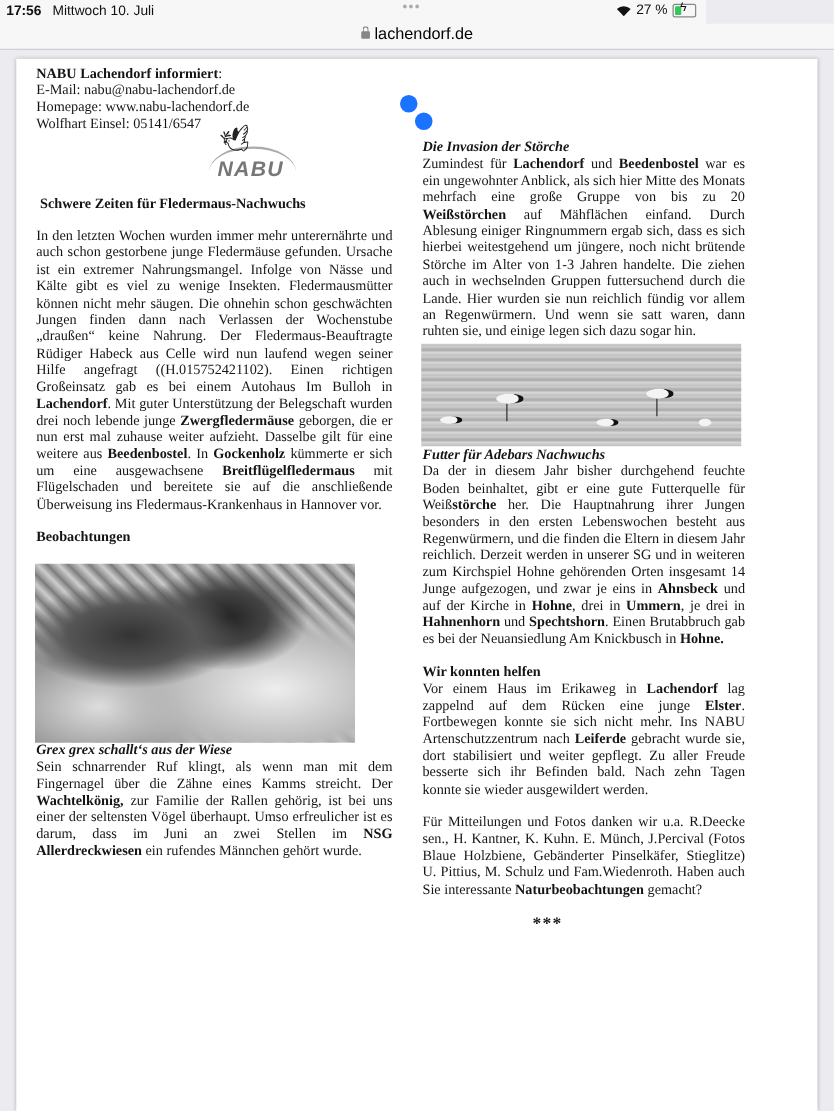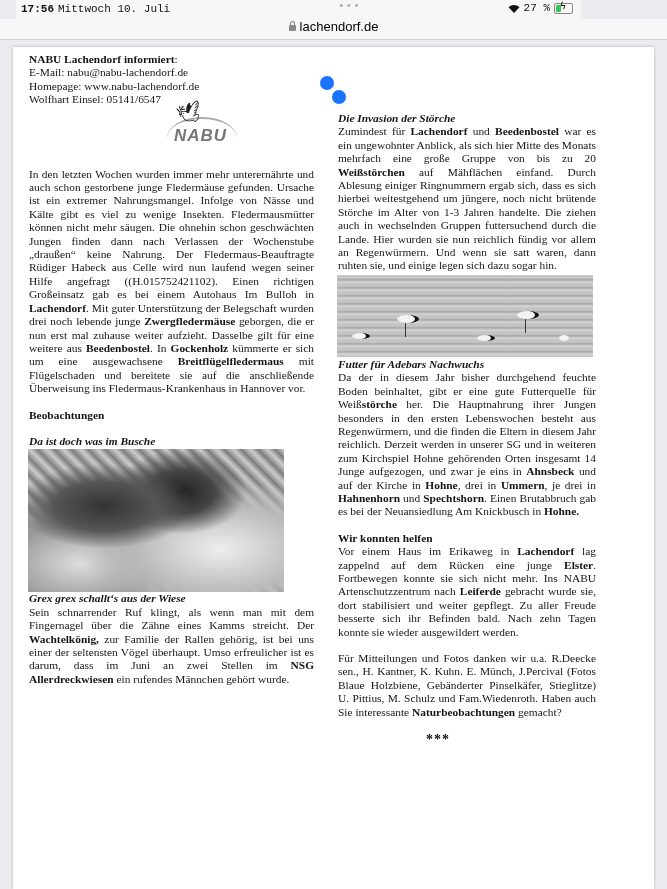--- a/index.html
+++ b/index.html
@@ -1,17 +1,17 @@
 <!DOCTYPE html>
 <html><head>
 <meta charset="utf-8">
 <style>
   html,body{margin:0;padding:0;}
   body{width:667px;height:889px;overflow:hidden;background:#ececf0;font-family:"Liberation Serif",serif;position:relative;}
-  .statusbar{position:absolute;left:16px;top:0;width:565px;height:19px;background:#f7f7f7;font-family:Liberation Mono, monospace;font-size:11px;color:#111;}
+  .statusbar{position:absolute;left:0;top:0;width:565px;height:19px;background:#f7f7f7;font-family:Liberation Sans, sans-serif;font-size:11px;color:#111;}
   .sb-time{position:absolute;left:5px;top:3px;font-weight:bold;}
   .sb-date{position:absolute;left:42px;top:3px;}
   .sb-dots{position:absolute;left:322px;top:0px;color:#aaa;font-size:11px;letter-spacing:1px;}
   .sb-right{position:absolute;right:8px;top:2px;display:flex;align-items:center;gap:4px;}
   .battery{width:17px;height:9px;border:1px solid #888;border-radius:2px;position:relative;}
   .battery .fill{position:absolute;left:1px;top:1px;width:5px;height:7px;background:#34c759;border-radius:1px;}
   .battery .bolt{position:absolute;left:5px;top:-3px;font-size:10px;color:#111;}
   .urlbar{position:absolute;left:0;top:19px;width:667px;height:20px;background:#f7f7f7;border-bottom:1px solid #d0d0d4;font-family:"Liberation Sans",sans-serif;font-size:13px;color:#000000;text-align:center;}
   .urlbar .lock{display:inline-block;width:7px;height:6px;background:#888;border-radius:1px;margin-right:4px;vertical-align:0px;position:relative;}
   .urlbar .lock:before{content:"";position:absolute;left:1px;top:-4px;width:3px;height:4px;border:1px solid #888;border-bottom:none;border-radius:3px 3px 0 0;}
@@ -74,26 +74,26 @@
     <span class="b">NABU Lachendorf informiert</span><span>:</span><br>
     <span>E-Mail: nabu@nabu-lachendorf.de</span><br>
     <span>Homepage: www.nabu-lachendorf.de</span><br>
     <span>Wolfhart Einsel: 05141/6547</span>
   </p>
   <div class="logo">
     <div class="arc"></div>
     <div class="stork">🕊</div>
     <div class="nabu">NABU</div>
   </div>
+  <p class="b" style="margin-left:3px;margin-top:2px;">Schwere Zeiten für Fledermaus-Nachwuchs</p>
   <div class="gap"></div>
   <p><span> In den letzten Wochen wurden immer mehr unterernährte und auch schon gestorbene junge Fledermäuse gefunden. Ursache ist ein extremer Nahrungsmangel. Infolge von Nässe und Kälte gibt es viel zu wenige Insekten. Fledermausmütter können nicht mehr säugen. Die ohnehin schon geschwächten Jungen finden dann nach Verlassen der Wochenstube „draußen“ keine Nahrung. Der Fledermaus-Beauftragte Rüdiger Habeck aus Celle wird nun laufend wegen seiner Hilfe angefragt ((H.015752421102). Einen richtigen Großeinsatz gab es bei einem Autohaus Im Bulloh in </span><span class="b">Lachendorf</span><span>. Mit guter Unterstützung der Belegschaft wurden drei noch lebende junge </span><span class="b">Zwergfledermäuse</span><span> geborgen, die er nun erst mal zuhause weiter aufzieht. Dasselbe gilt für eine weitere aus </span><span class="b">Beedenbostel</span><span>. In </span><span class="b">Gockenholz</span><span> kümmerte er sich um eine ausgewachsene </span><span class="b">Breitflügelfledermaus</span><span> mit Flügelschaden und bereitete sie auf die anschließende Überweisung ins Fledermaus-Krankenhaus in Hannover vor.</span></p>
   <div class="gap"></div>
   <p class="b">Beobachtungen</p>
   <div class="gap"></div>
-  <p class="bi">Da ist doch was im Busche</p>
   <div class="photo-snake"></div>
   <p class="bi">Grex grex schallt‘s aus der Wiese</p>
   <p><span>Sein schnarrender Ruf klingt, als wenn man mit dem Fingernagel über die Zähne eines Kamms streicht. Der </span><span class="b">Wachtelkönig,</span><span> zur Familie der Rallen gehörig, ist bei uns einer der seltensten Vögel überhaupt. Umso erfreulicher ist es darum, dass im Juni an zwei Stellen im </span><span class="b">NSG Allerdreckwiesen</span><span> ein rufendes Männchen gehört wurde.</span></p>
 </div>
 
 <div class="col right">
   <div style="height:50px"></div>
   <p class="bi">Die Invasion der Störche</p>
   <p><span>Zumindest für </span><span class="b">Lachendorf</span><span> und </span><span class="b">Beedenbostel</span><span> war es ein ungewohnter Anblick, als sich hier Mitte des Monats mehrfach eine große Gruppe von bis zu 20 </span><span class="b">Weißstörchen</span><span> auf Mähflächen einfand. Durch Ablesung einiger Ringnummern ergab sich, dass es sich hierbei weitestgehend um jüngere, noch nicht brütende Störche im Alter von 1-3 Jahren handelte. Die ziehen auch in wechselnden Gruppen futtersuchend durch die Lande. Hier wurden sie nun reichlich fündig vor allem an Regenwürmern. Und wenn sie satt waren, dann ruhten sie, und einige legen sich dazu sogar hin.</span></p>
   <div class="photo-storks">

